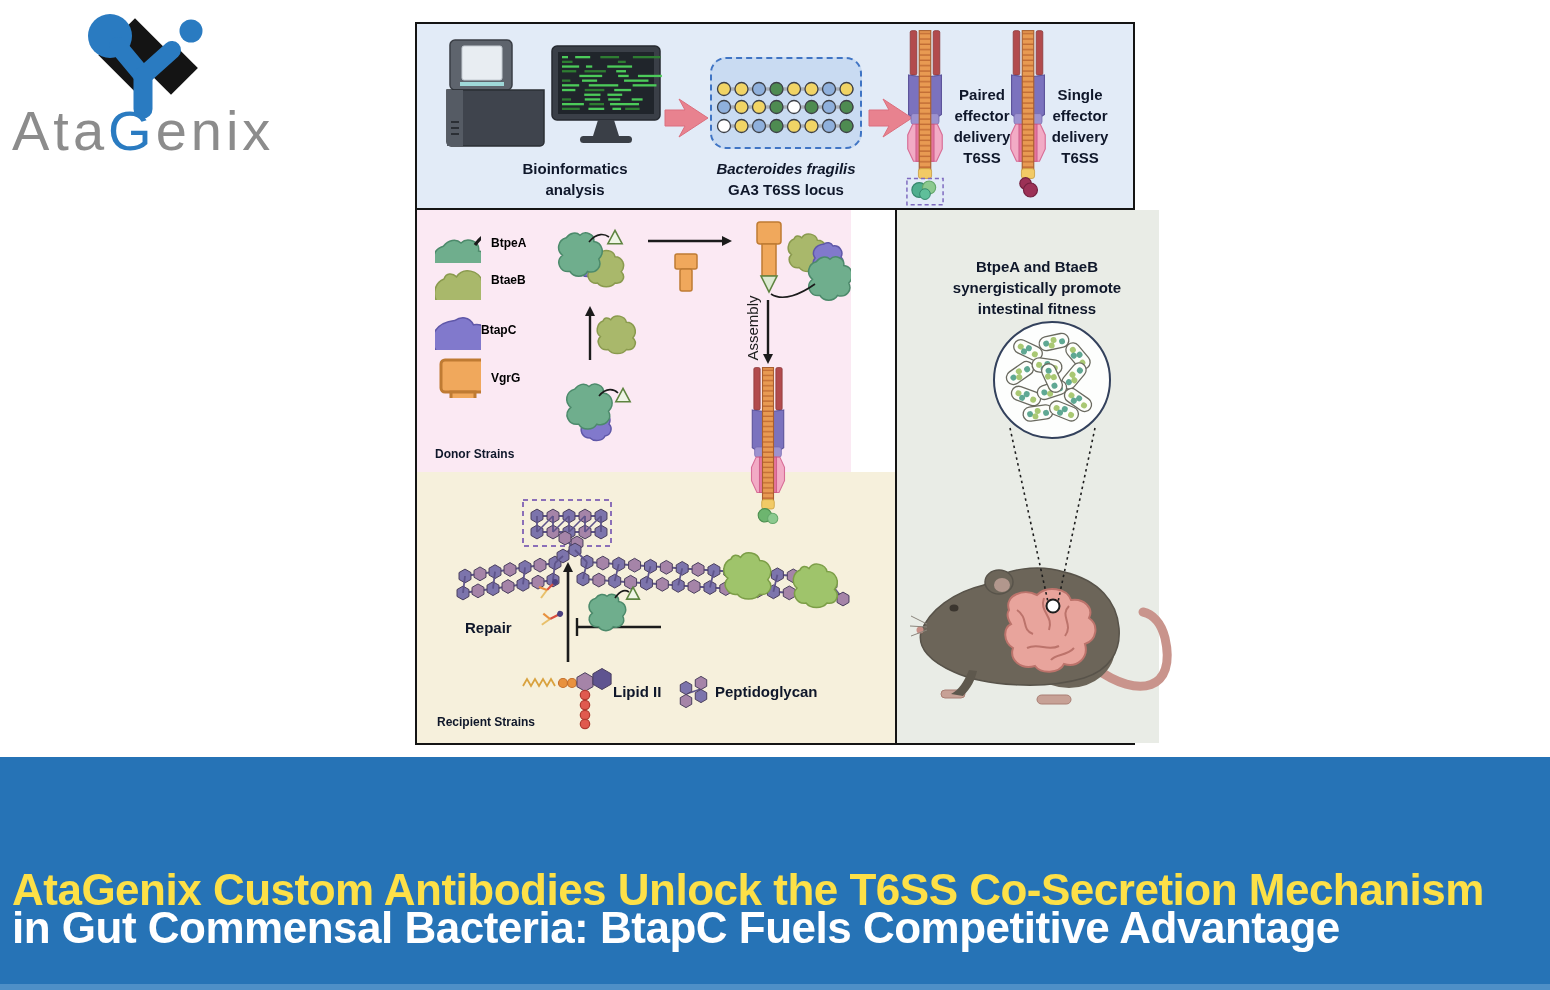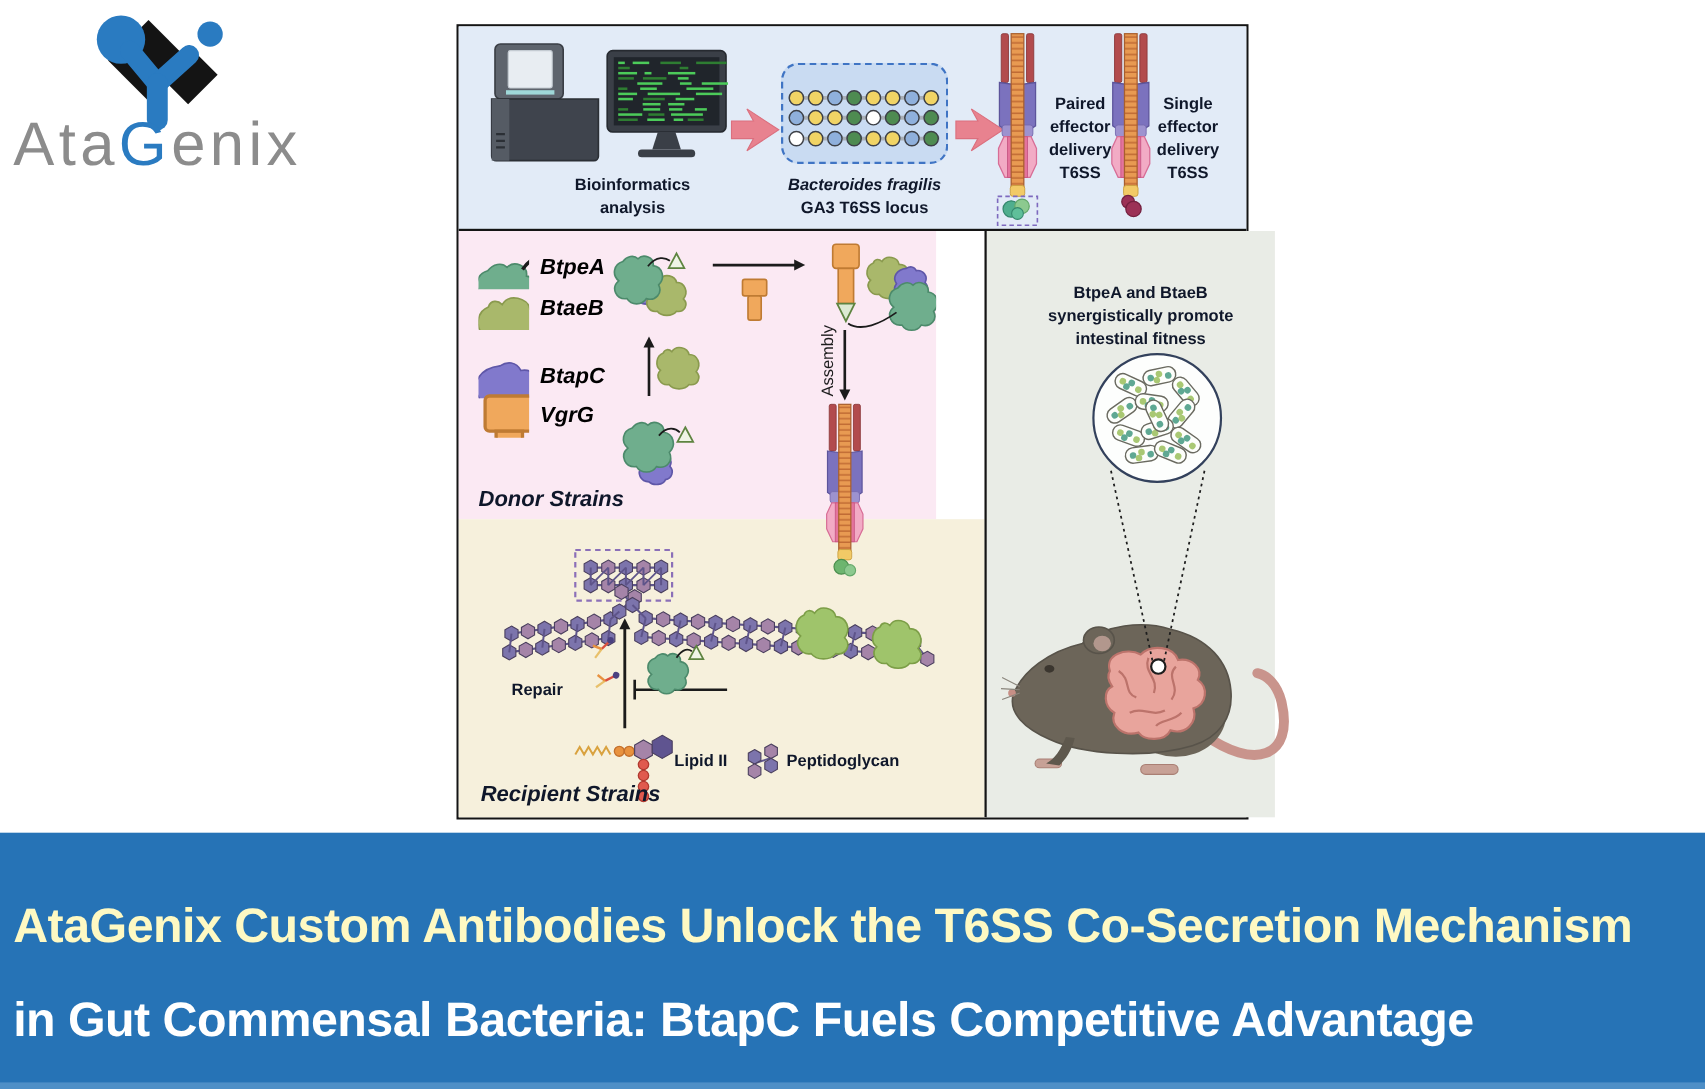--- a/index.html
+++ b/index.html
@@ -13,21 +13,21 @@
   
   #fig{left:415px;top:22px;width:716px;height:719px;border:2px solid #141414;background:#fff;}
   #fig .panel{position:absolute;}
   #panel-top{left:0;top:0;width:716px;height:184px;background:#E2EBF7;border-bottom:2px solid #141414;}
   #panel-donor{left:0;top:186px;width:434px;height:262px;background:#FBE9F3;}
   #panel-recipient{left:0;top:448px;width:434px;height:271px;background:#F6F0DC;padding-left:45px;}
   #panel-right{left:434px;top:186px;width:264px;height:533px;background:#E9ECE6;border-left:2px solid #141414;box-sizing:border-box;margin-left:44px;}
 
   .figlabel{position:absolute;font-weight:bold;color:#0f172a;}
   .fs15{font-size:15px;line-height:20px;}
-  .fs16{font-size:20px;line-height:20px;font-style:italic;}
+  .fs16{font-size:12px;line-height:20px;}
   .stack{font-size:15px;line-height:21px;text-align:center;}
   .ital1::first-line{font-style:italic;}
 
   #locus-box{position:absolute;left:293px;top:33px;width:152px;height:92px;background:#C9DBF2;
              border:2.5px dashed #3F74C4;border-radius:16px;box-sizing:border-box;}
 
   #assembly-label{position:absolute;left:295px;top:109px;width:82px;height:18px;text-align:center;
                   font-size:15px;color:#1d1d1d;transform:rotate(-90deg);}
 
   
@@ -237,21 +237,21 @@
           <path d="M-3,-9 C2,-16 6,-15 7,-12" fill="none" stroke="#1b1b1b" stroke-width="1.6"></path>
         </svg>
       <span class="fs16" style="font-weight:bold">BtpeA</span>
     </div>
     <div class="abs" style="left:18px;top:50px;display:flex;align-items:center;gap:10px;height:40px">
       <svg id="icon-btaeb" width="46" height="40" viewBox="-23 -20 23 20">
           <path d="M -10,-10 C -15,-8 -16,-1 -12,2 C -16,6 -12,13 -6,12 C -3,16 5,16 8,12 C 14,13 17,7 13,3 C 17,-2 14,-9 8,-9 C 7,-14 -1,-16 -4,-11 C -6,-13 -9,-13 -10,-10 Z" transform="translate(-8,0) scale(1.05)" fill="#A9B86B" stroke="#8A9A4E" stroke-width="1.5" vector-effect="non-scaling-stroke"></path>
         </svg>
       <span class="fs16" style="font-weight:bold">BtaeB</span>
     </div>
-    <div class="abs" style="left:18px;top:112px;display:flex;align-items:center;gap:10px;height:40px">
+    <div class="abs" style="left:18px;top:100px;display:flex;align-items:center;height:40px">
       <svg id="icon-btapc" width="46" height="40" viewBox="-23 -20 23 20">
           <path d="M -4,-14 C -13,-13 -17,-6 -13,0 C -17,5 -14,13 -6,13 C -2,17 7,16 9,11 C 15,10 17,3 13,-1 C 16,-7 11,-13 5,-12 C 3,-16 -1,-16 -4,-14 Z" transform="translate(-9,0) scale(1.05)" fill="#8179CC" stroke="#5F57A8" stroke-width="1.5" vector-effect="non-scaling-stroke"></path>
         </svg>
       <span class="fs16" style="font-weight:bold">BtapC</span>
     </div>
     <div class="abs" style="left:18px;top:148px;display:flex;align-items:center;gap:10px;height:40px">
       <svg id="icon-vgrg" width="46" height="40" viewBox="-23 -20 23 20">
           <rect x="-20" y="-19" width="22" height="16" rx="2" fill="#F0A85C" stroke="#BF7B33" stroke-width="1.5"></rect>
           <rect x="-15" y="-3" width="12" height="12" fill="#F0A85C" stroke="#BF7B33" stroke-width="1.5"></rect>
           <rect x="-18" y="9" width="18" height="9" rx="2" fill="#F0A85C" stroke="#BF7B33" stroke-width="1.5"></rect>
@@ -529,15 +529,15 @@
 
     <svg class="abs" style="left:0;top:0" width="280" height="533" viewBox="0 0 280 533">
       <line x1="113" y1="218" x2="151" y2="392" stroke="#1d1d1d" stroke-width="1.6" stroke-dasharray="2.5,3.5"></line>
       <line x1="198" y1="218" x2="161" y2="392" stroke="#1d1d1d" stroke-width="1.6" stroke-dasharray="2.5,3.5"></line>
       <circle cx="156" cy="396" r="6.5" fill="#ffffff" stroke="#1d1d1d" stroke-width="2"></circle>
     </svg>
   </div>
 </div>
 
 <div class="abs" id="banner" style="background: rgb(38, 115, 182);">
-  <div class="bline" id="banner-line1" style="color: #fef9c3;">AtaGenix Custom Antibodies Unlock the T6SS Co-Secretion Mechanism</div>
+  <div class="bline" id="banner-line1" style="color: #fde047; margin-top: 48px;">AtaGenix Custom Antibodies Unlock the T6SS Co-Secretion Mechanism</div>
   <div class="bline" id="banner-line2" style="color: rgb(255, 255, 255);">in Gut Commensal Bacteria: BtapC Fuels Competitive Advantage</div>
 </div>
 
 </body></html>

